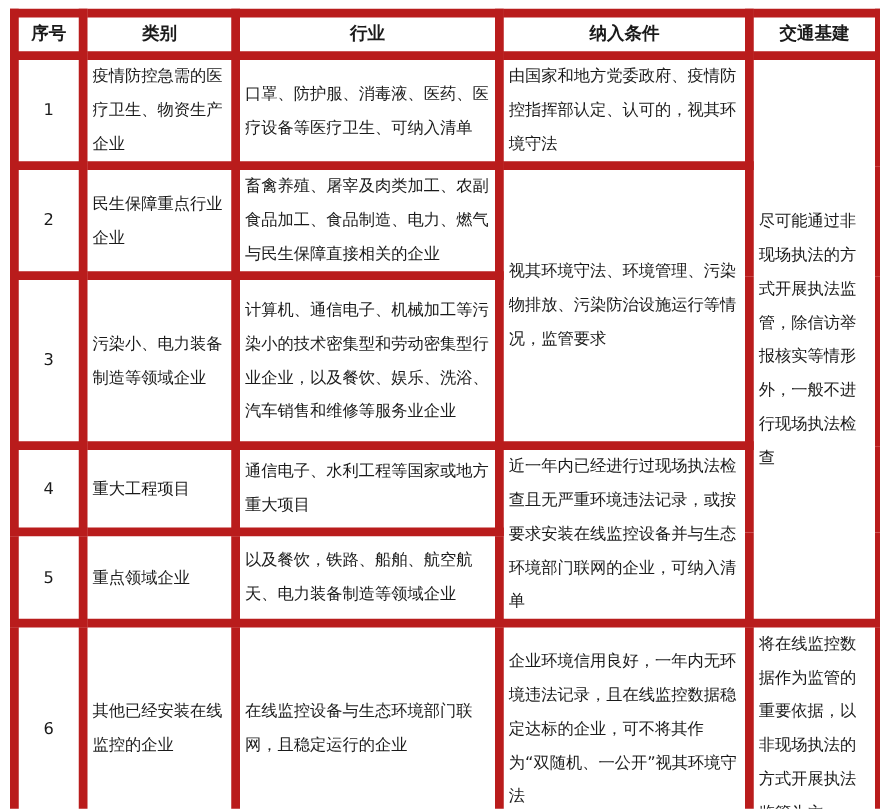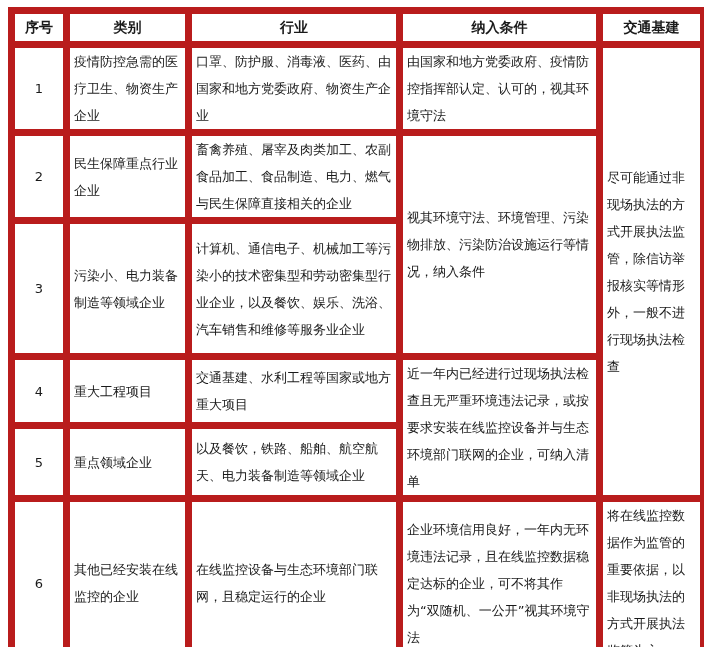--- a/index.html
+++ b/index.html
@@ -39,39 +39,39 @@
       <th>类别</th>
       <th>行业</th>
       <th>纳入条件</th>
       <th>交通基建</th>
     </tr>
   </thead>
   <tbody>
     <tr style="height:82px">
       <td class="num">1</td>
       <td class="txt">疫情防控急需的医疗卫生、物资生产企业</td>
-      <td class="txt">口罩、防护服、消毒液、医药、由国家和地方党委政府、物资生产企业</td>
+      <td class="txt">口罩、防护服、消毒液、医药、医疗设备等医疗卫生、可纳入清单</td>
       <td class="txt">由国家和地方党委政府、疫情防控指挥部认定、认可的，视其环境守法</td>
       <td class="txt" rowspan="5">尽可能通过非现场执法的方式开展执法监管，除信访举报核实等情形外，一般不进行现场执法检查</td>
     </tr>
     <tr style="height:82px">
       <td class="num">2</td>
       <td class="txt">民生保障重点行业企业</td>
       <td class="txt">畜禽养殖、屠宰及肉类加工、农副食品加工、食品制造、电力、燃气与民生保障直接相关的企业</td>
-      <td class="txt" rowspan="2">视其环境守法、环境管理、污染物排放、污染防治设施运行等情况，纳入条件</td>
+      <td class="txt" rowspan="2">视其环境守法、环境管理、污染物排放、污染防治设施运行等情况，监管要求</td>
     </tr>
     <tr style="height:136px">
       <td class="num">3</td>
       <td class="txt">污染小、电力装备制造等领域企业</td>
       <td class="txt">计算机、通信电子、机械加工等污染小的技术密集型和劳动密集型行业企业，以及餐饮、娱乐、洗浴、汽车销售和维修等服务业企业</td>
     </tr>
     <tr style="height:66px">
       <td class="num">4</td>
       <td class="txt">重大工程项目</td>
-      <td class="txt">交通基建、水利工程等国家或地方重大项目</td>
+      <td class="txt">通信电子、水利工程等国家或地方重大项目</td>
       <td class="txt" rowspan="2">近一年内已经进行过现场执法检查且无严重环境违法记录，或按要求安装在线监控设备并与生态环境部门联网的企业，可纳入清单</td>
     </tr>
     <tr style="height:69px">
       <td class="num">5</td>
       <td class="txt">重点领域企业</td>
       <td class="txt">以及餐饮，铁路、船舶、航空航天、电力装备制造等领域企业</td>
     </tr>
     <tr style="height:165px">
       <td class="num">6</td>
       <td class="txt">其他已经安装在线监控的企业</td>

